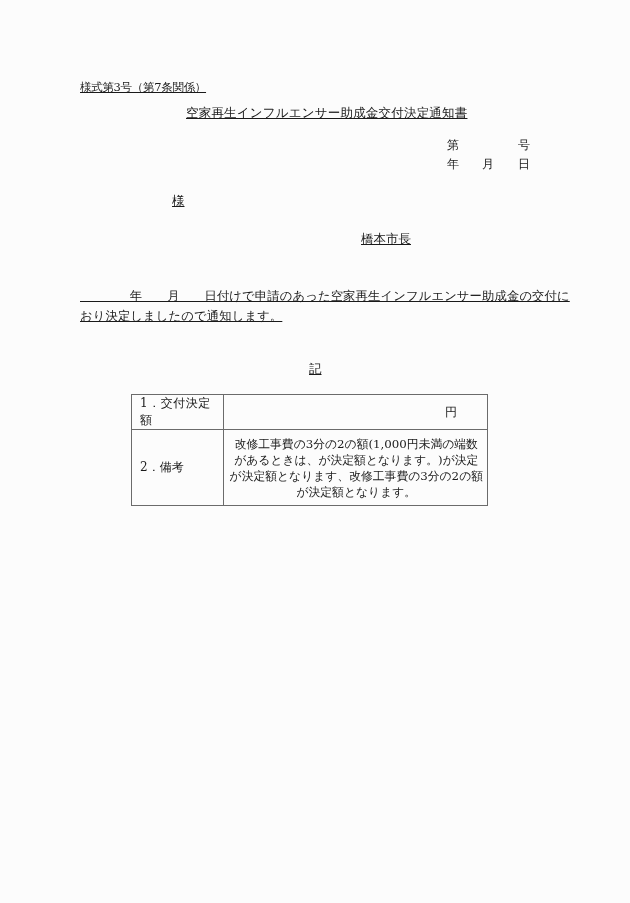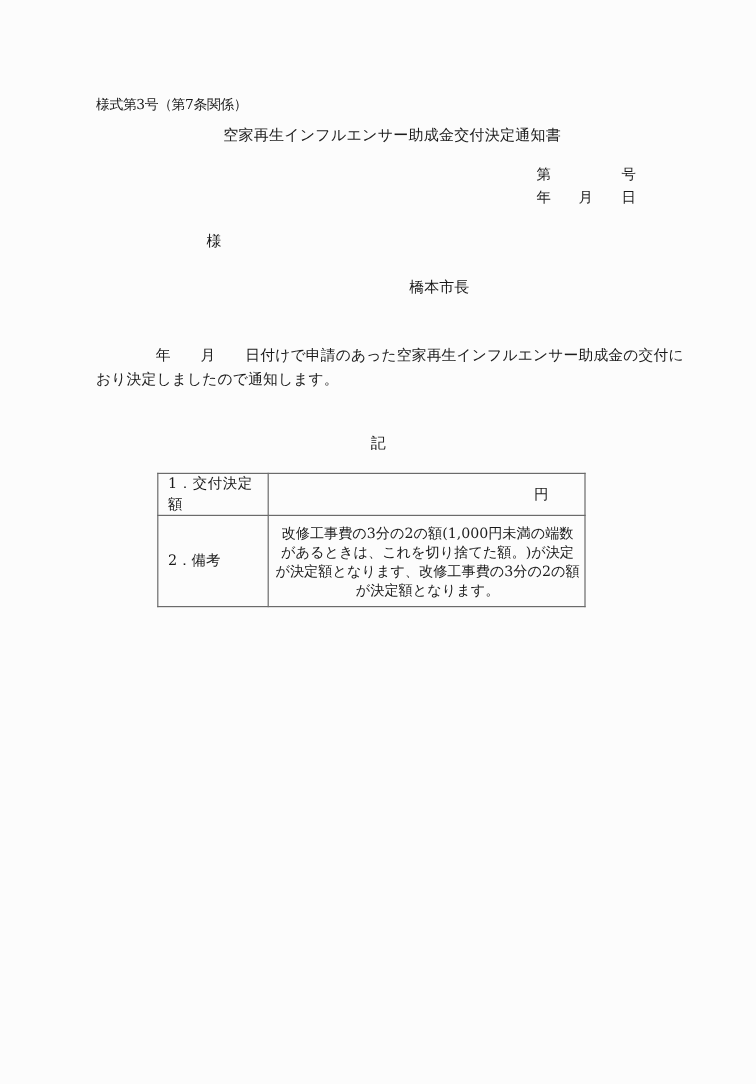--- a/index.html
+++ b/index.html
@@ -8,21 +8,21 @@
     }
     body {
       width: 630px;
       height: 903px;
       background: #fcfcfc;
       position: relative;
       overflow: hidden;
       font-family: "DejaVu Serif", "Liberation Serif", serif;
       color: #1a1a1a;
     }
-    .abs { position: absolute; white-space: nowrap; }
+    .abs { position: absolute; white-space: nowrap; text-decoration: underline; }
     .form-number {
       left: 80px; top: 80px;
       font-size: 11.5px;
       letter-spacing: -0.3px;
     }
     .doc-title {
       left: 186px; top: 105px;
       font-size: 12.5px;
       letter-spacing: 0.2px;
     }
@@ -35,21 +35,21 @@
     .date-line {
       left: 447px; top: 156px;
       font-size: 12px;
       width: 84px;
     }
     .addressee {
       left: 172px; top: 193px;
       font-size: 12.5px;
     }
     .sender {
-      left: 341px; top: 231px;
+      left: 361px; top: 231px;
       font-size: 12.5px;
     }
     .body-text {
       left: 80px; top: 286px;
       width: 475px;
       font-size: 12.3px;
       line-height: 20px;
       white-space: normal;
       letter-spacing: 0.15px;
     }
@@ -132,20 +132,20 @@
   <tr>
     <td class="label-cell row2">
       <div class="label-2">
         <span>2．備</span>
         <span>考</span>
       </div>
     </td>
     <td class="row2">
       <div class="note-text">
         <span>改修工事費の3分の2の額(1,000円未満の端数</span>
-        <span>があるときは、これを切り捨てた額。)が決定</span>
+        <span>があるときは、が決定額となります。)が決定</span>
         <span>が決定額となります、改修工事費の3分の2の額</span>
         <span>が決定額となります。</span>
       </div>
     </td>
   </tr>
 </tbody>
   </table>
 
 </body></html>

